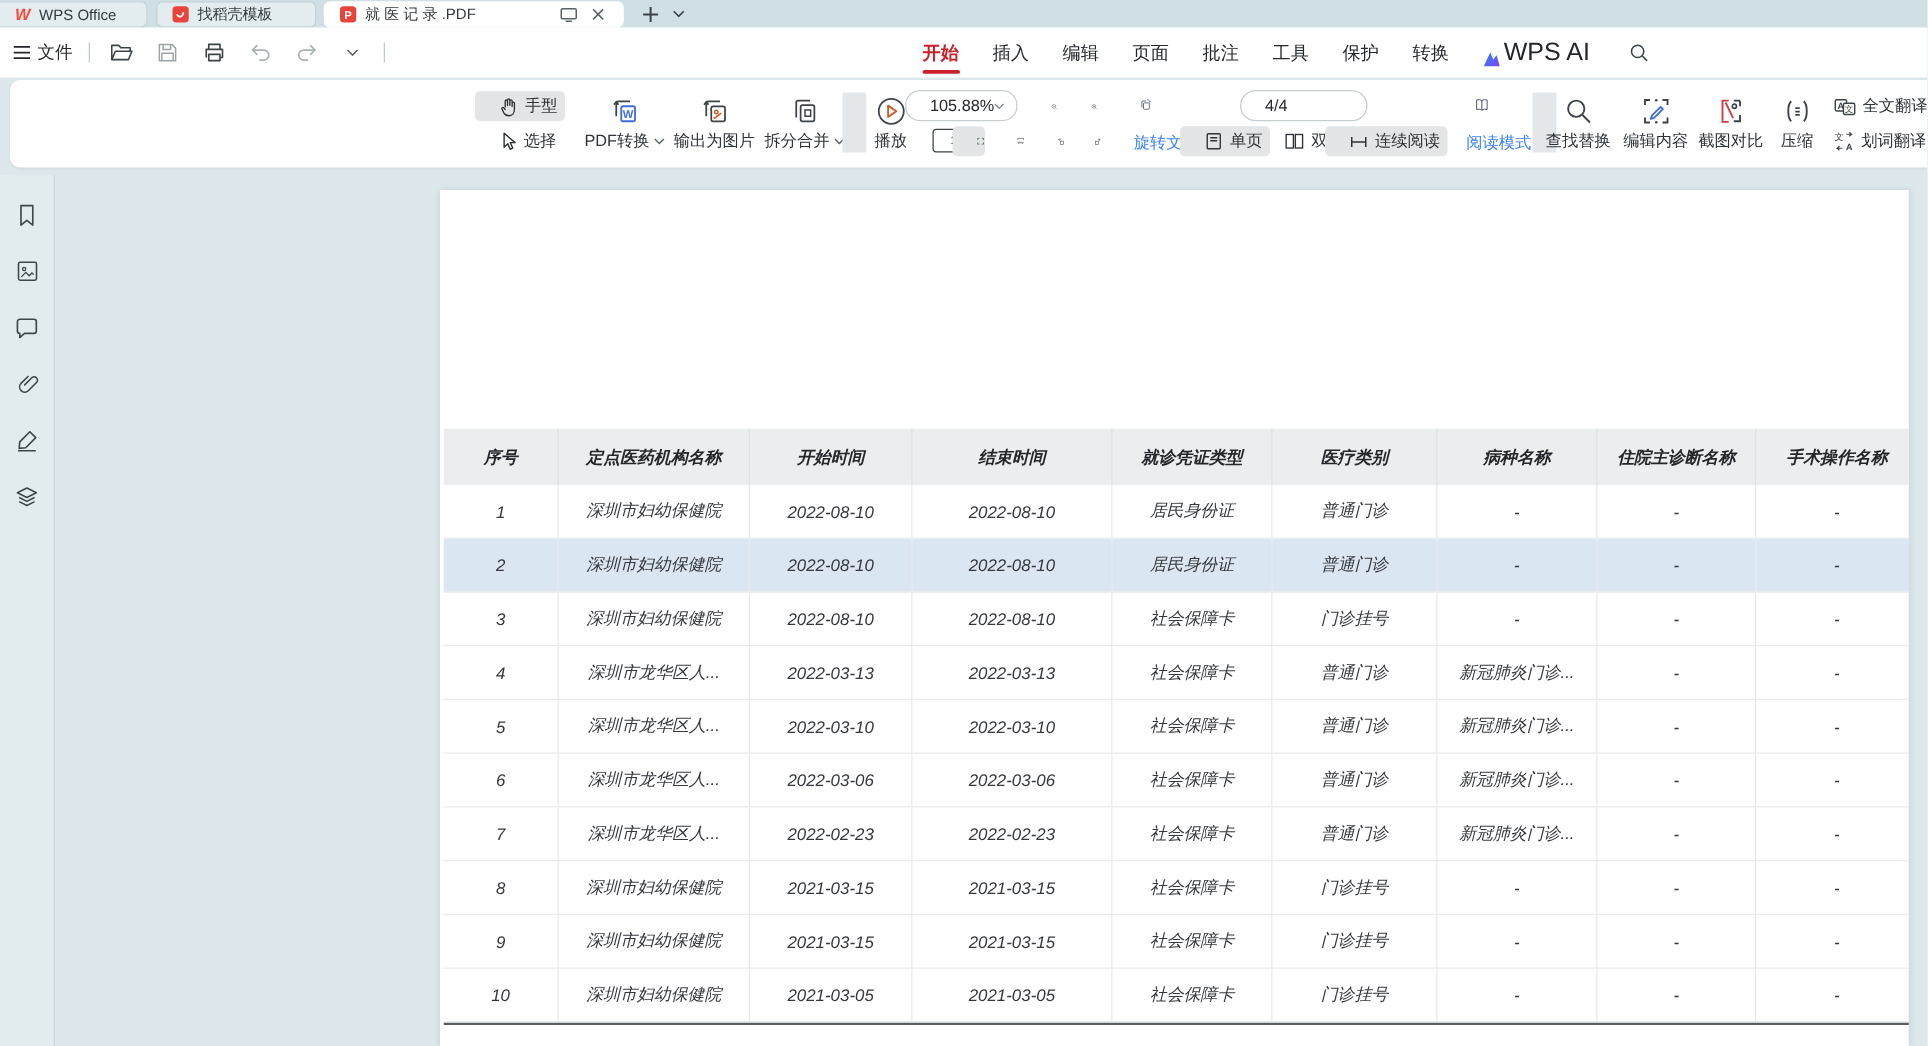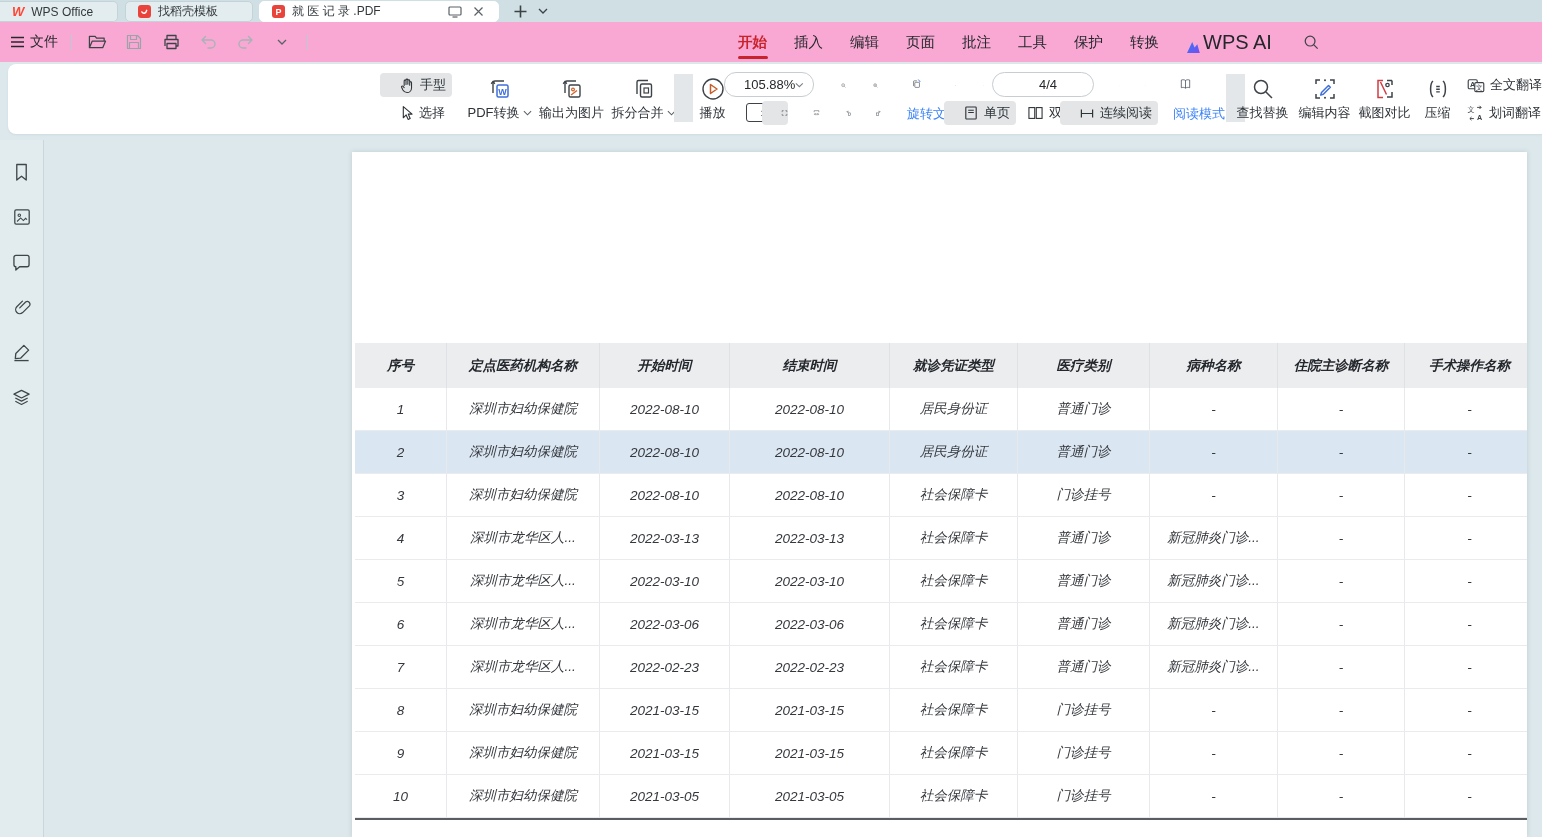--- a/index.html
+++ b/index.html
@@ -19,21 +19,21 @@
   .tab .grow { flex:1; }
   .tab-extra { display:flex; align-items:center; gap:10px; padding-left:14px; color:#4c5458; }
   svg { display:block; }
   .wps-logo-w { font-weight:bold; font-style:italic; font-size:13px; color:#ff4736; }
   .sq-logo { width:13px; height:13px; border-radius:3px; background:#e8443c;
     display:flex; align-items:center; justify-content:center; color:#fff;
     font-size:9px; font-weight:bold; }
 
   
   .menubar { position:absolute; left:0; top:22px; width:1542px; height:40px;
-    background:#f9a8d4; }
+    background:#ffffff; }
   .file-group { position:absolute; left:10px; top:0; height:40px; display:flex;
     align-items:center; gap:13px; color:#3c4347; }
   .file-btn { display:flex; align-items:center; gap:5px; font-size:14px; color:#26292c; }
   .vdiv { width:1px; height:16px; background:#bccbd0; }
   .mi-disabled { color:#a9b3b7; }
   .menu-items { position:absolute; left:738px; top:0; height:40px; display:flex;
     align-items:center; gap:27px; font-size:14.5px; color:#23272b; }
   .menu-item { position:relative; height:40px; display:flex; align-items:center; cursor:default; }
   .menu-item.active { color:#c8222a; font-weight:bold; }
   .menu-item.active::after { content:""; position:absolute; left:50%; transform:translateX(-50%);
@@ -301,21 +301,21 @@
     <svg width="15" height="15" viewBox="0 0 16 16">
         <path d="M4.5 2.5 v11" stroke="currentColor" stroke-width="1.5"></path>
         <path d="M12 2.5 L7 8 l5 5.5" fill="none" stroke="currentColor" stroke-width="1.5"></path>
       </svg>
   </span>
   <span class="abs icbtn ink" style="left:956px;top:11px;width:20px;height:20px">
     <svg width="15" height="15" viewBox="0 0 16 16">
         <path d="M10.5 2.5 L5.5 8 l5 5.5" fill="none" stroke="currentColor" stroke-width="1.5"></path>
       </svg>
   </span>
-  <div class="abs combo" style="left:984px;top:8px;width:102px;height:25px;justify-content:center;border-radius:13px">
+  <div class="abs combo" style="left:984px;top:8px;width:102px;height:25px;border-radius:13px">
     <span>4/4</span>
   </div>
   <span class="abs icbtn dim" style="left:1092px;top:11px;width:20px;height:20px">
     <svg width="15" height="15" viewBox="0 0 16 16">
         <path d="M5.5 2.5 L10.5 8 l-5 5.5" fill="none" stroke="currentColor" stroke-width="1.5"></path>
       </svg>
   </span>
   <span class="abs icbtn dim" style="left:1118px;top:11px;width:20px;height:20px">
     <svg width="15" height="15" viewBox="0 0 16 16">
         <path d="M11.5 2.5 v11" stroke="currentColor" stroke-width="1.5"></path>

